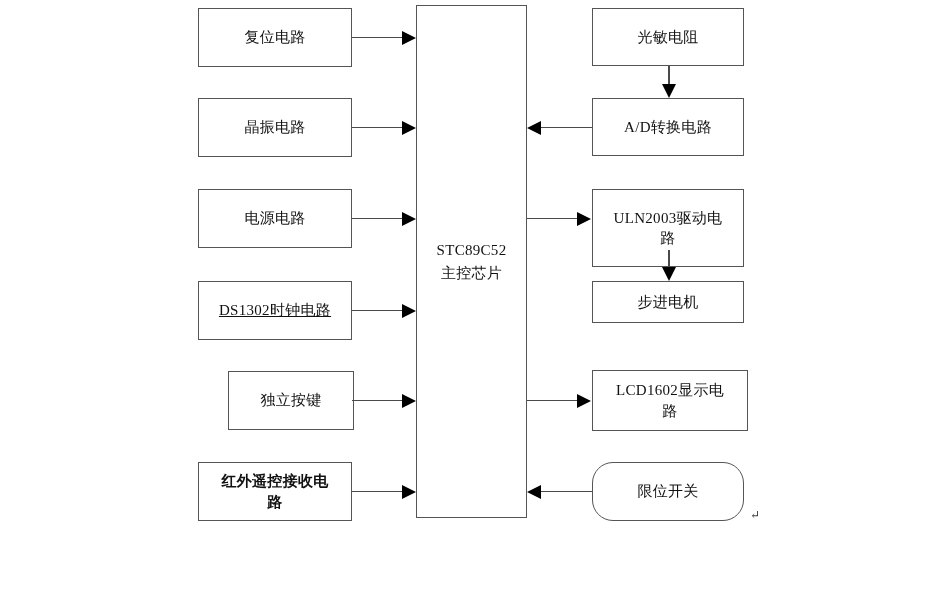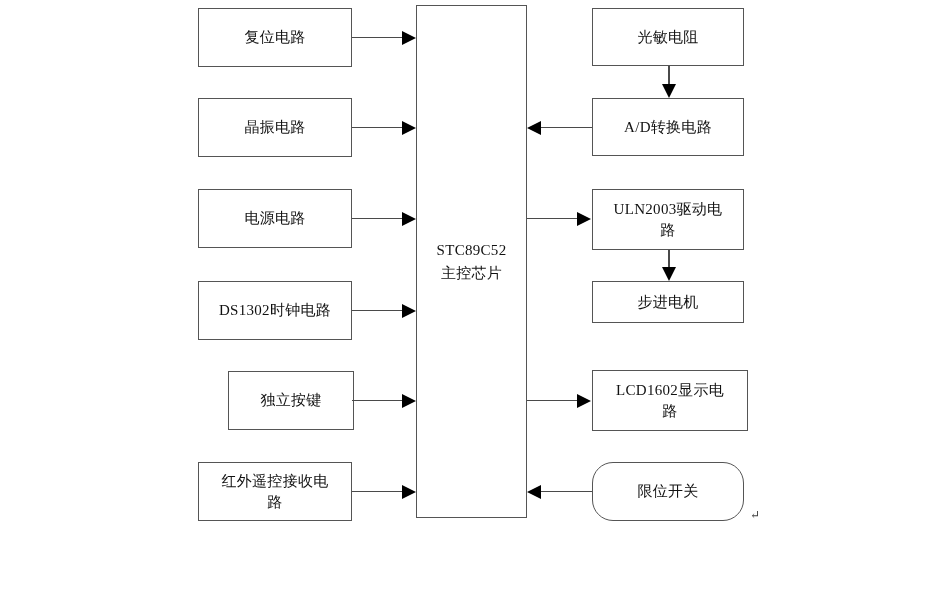--- a/index.html
+++ b/index.html
@@ -88,47 +88,47 @@
   </div>
 
   <div class="node" style="left:198px; top:98px; width:154px; height:59px;">
     <span class="label">晶振电路</span>
   </div>
 
   <div class="node" style="left:198px; top:189px; width:154px; height:59px;">
     <span class="label">电源电路</span>
   </div>
 
-  <div class="node" style="left:198px; top:281px; width:154px; height:59px;">
+  <div class="node" style="left:198px; top:281px; width:154px; height:59px;text-decoration:underline;">
     <span class="label">DS1302时钟电路</span>
   </div>
 
   <div class="node" style="left:198px; top:371px; width:126px; height:59px;margin-left:30px;">
     <span class="label">独立按键</span>
   </div>
 
-  <div class="node" style="left:198px; top:462px; width:154px; height:59px;">
+  <div class="node" style="left:198px; top:462px; width:154px; height:59px;font-weight:bold;">
     <span class="label">红外遥控接收电
 路</span>
   </div>
 
   <div class="node node-mcu" style="left:416px; top:5px; width:111px; height:513px;">
     <span class="label">STC89C52
 主控芯片</span>
   </div>
 
   <div class="node" style="left:592px; top:8px; width:152px; height:58px;">
     <span class="label">光敏电阻</span>
   </div>
 
   <div class="node" style="left:592px; top:98px; width:152px; height:58px;">
     <span class="label">A/D转换电路</span>
   </div>
 
-  <div class="node" style="left:592px; top:189px; width:152px; height:61px;">
+  <div class="node" style="left:592px; top:189px; width:152px; height:78px;">
     <span class="label">ULN2003驱动电
 路</span>
   </div>
 
   <div class="node" style="left:592px; top:281px; width:152px; height:42px;">
     <span class="label">步进电机</span>
   </div>
 
   <div class="node" style="left:592px; top:370px; width:156px; height:61px;">
     <span class="label">LCD1602显示电

